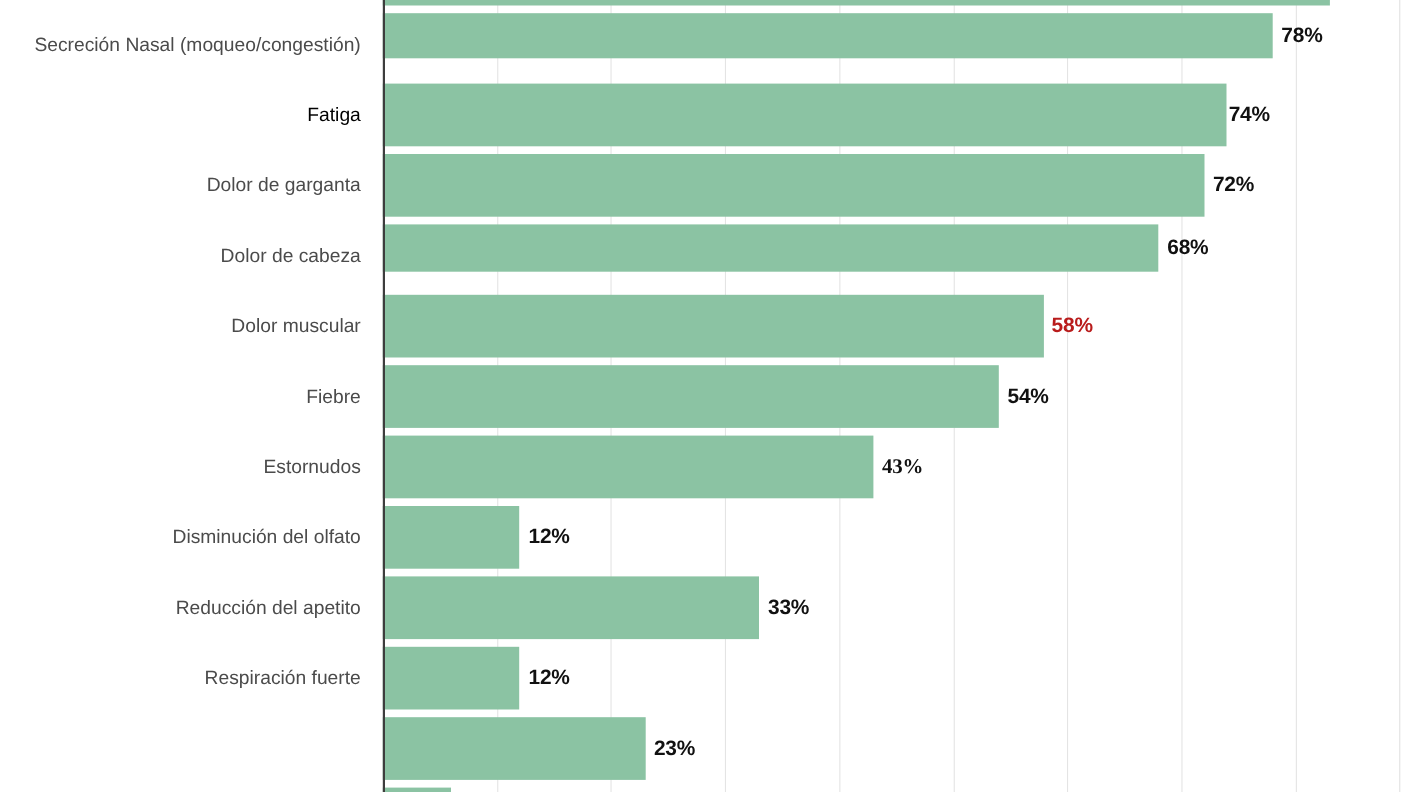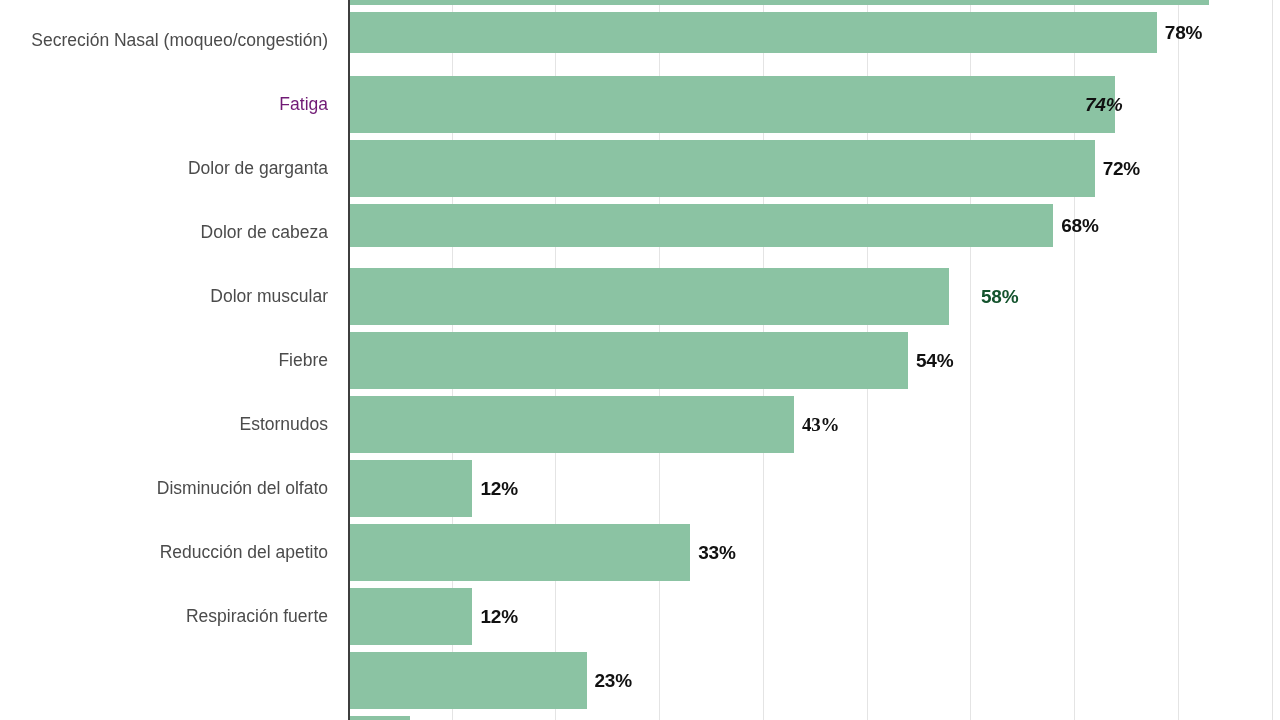--- a/index.html
+++ b/index.html
@@ -110,21 +110,21 @@
     padding-right: 10px;
   }
 </style>
 </head>
 <body>
 
 <div id="chart-root">
 
   <div class="labels-col">
       <div class="cat-label" style="top: 31.5px; color: rgb(75, 75, 75);">Secreción Nasal (moqueo/congestión)</div>
-      <div class="cat-label" style="top: 95.5px; color: #701a75;">Fatiga</div>
+      <div class="cat-label" style="top: 95.5px; color: #000000;">Fatiga</div>
       <div class="cat-label" style="top: 159.5px; color: rgb(75, 75, 75);">Dolor de garganta</div>
       <div class="cat-label" style="top: 223.5px; color: rgb(75, 75, 75);">Dolor de cabeza</div>
       <div class="cat-label" style="top: 287.5px; color: rgb(75, 75, 75); padding-left: 37px;">Dolor muscular</div>
       <div class="cat-label" style="top: 351.5px; color: rgb(75, 75, 75);">Fiebre</div>
       <div class="cat-label" style="top: 415.5px; color: rgb(75, 75, 75);">Estornudos</div>
       <div class="cat-label" style="top: 479.5px; color: rgb(75, 75, 75);">Disminución del olfato</div>
       <div class="cat-label" style="top: 543.5px; color: rgb(75, 75, 75);">Reducción del apetito</div>
       <div class="cat-label" style="top: 607.5px; color: rgb(75, 75, 75); padding-left: 37px;">Respiración fuerte</div>
     </div>
 
@@ -140,33 +140,33 @@
       <div class="gridline" style="left: 829.6px;"></div>
       <div class="row" style="top: -52px; height: 57px;">
         <div class="bar" style="width: 860.71px; background: rgb(139, 195, 163);"></div>
       </div>
       <div class="row" style="top: 12px; height: 41px;">
         <div class="bar" style="width: 808.86px; background: rgb(139, 195, 163);"></div>
         <div class="bar-value" style="left: 816.86px; color: rgb(17, 17, 17);">78%</div>
       </div>
       <div class="row" style="top: 76px; height: 57px;">
         <div class="bar" style="width: 767.38px; background: rgb(139, 195, 163);"></div>
-        <div class="bar-value" style="left: 737px; color: rgb(17, 17, 17); font-style: italic;">74%</div>
+        <div class="bar-value" style="left: 769px; color: rgb(17, 17, 17);">74%</div>
       </div>
       <div class="row" style="top: 140px; height: 57px;">
         <div class="bar" style="width: 746.64px; background: rgb(139, 195, 163);"></div>
         <div class="bar-value" style="left: 754.64px; color: rgb(17, 17, 17);">72%</div>
       </div>
       <div class="row" style="top: 204px; height: 43px;">
         <div class="bar" style="width: 705.16px; background: rgb(139, 195, 163);"></div>
         <div class="bar-value" style="left: 713.16px; color: rgb(17, 17, 17);">68%</div>
       </div>
       <div class="row" style="top: 268px; height: 57px;">
         <div class="bar" style="width: 601.46px; background: rgb(139, 195, 163);"></div>
-        <div class="bar-value" style="left: 633px; color: #14532d;">58%</div>
+        <div class="bar-value" style="left: 608px; color: #b91c1c;">58%</div>
       </div>
       <div class="row" style="top: 332px; height: 57px;">
         <div class="bar" style="width: 559.98px; background: rgb(139, 195, 163);"></div>
         <div class="bar-value" style="left: 567.98px; color: rgb(17, 17, 17);">54%</div>
       </div>
       <div class="row" style="top: 396px; height: 57px;">
         <div class="bar" style="width: 445.91px; background: rgb(139, 195, 163);"></div>
         <div class="bar-value" style="left: 453.91px; color: rgb(17, 17, 17); font-family: Liberation Serif, serif;">43%</div>
       </div>
       <div class="row" style="top: 460px; height: 57px;">

